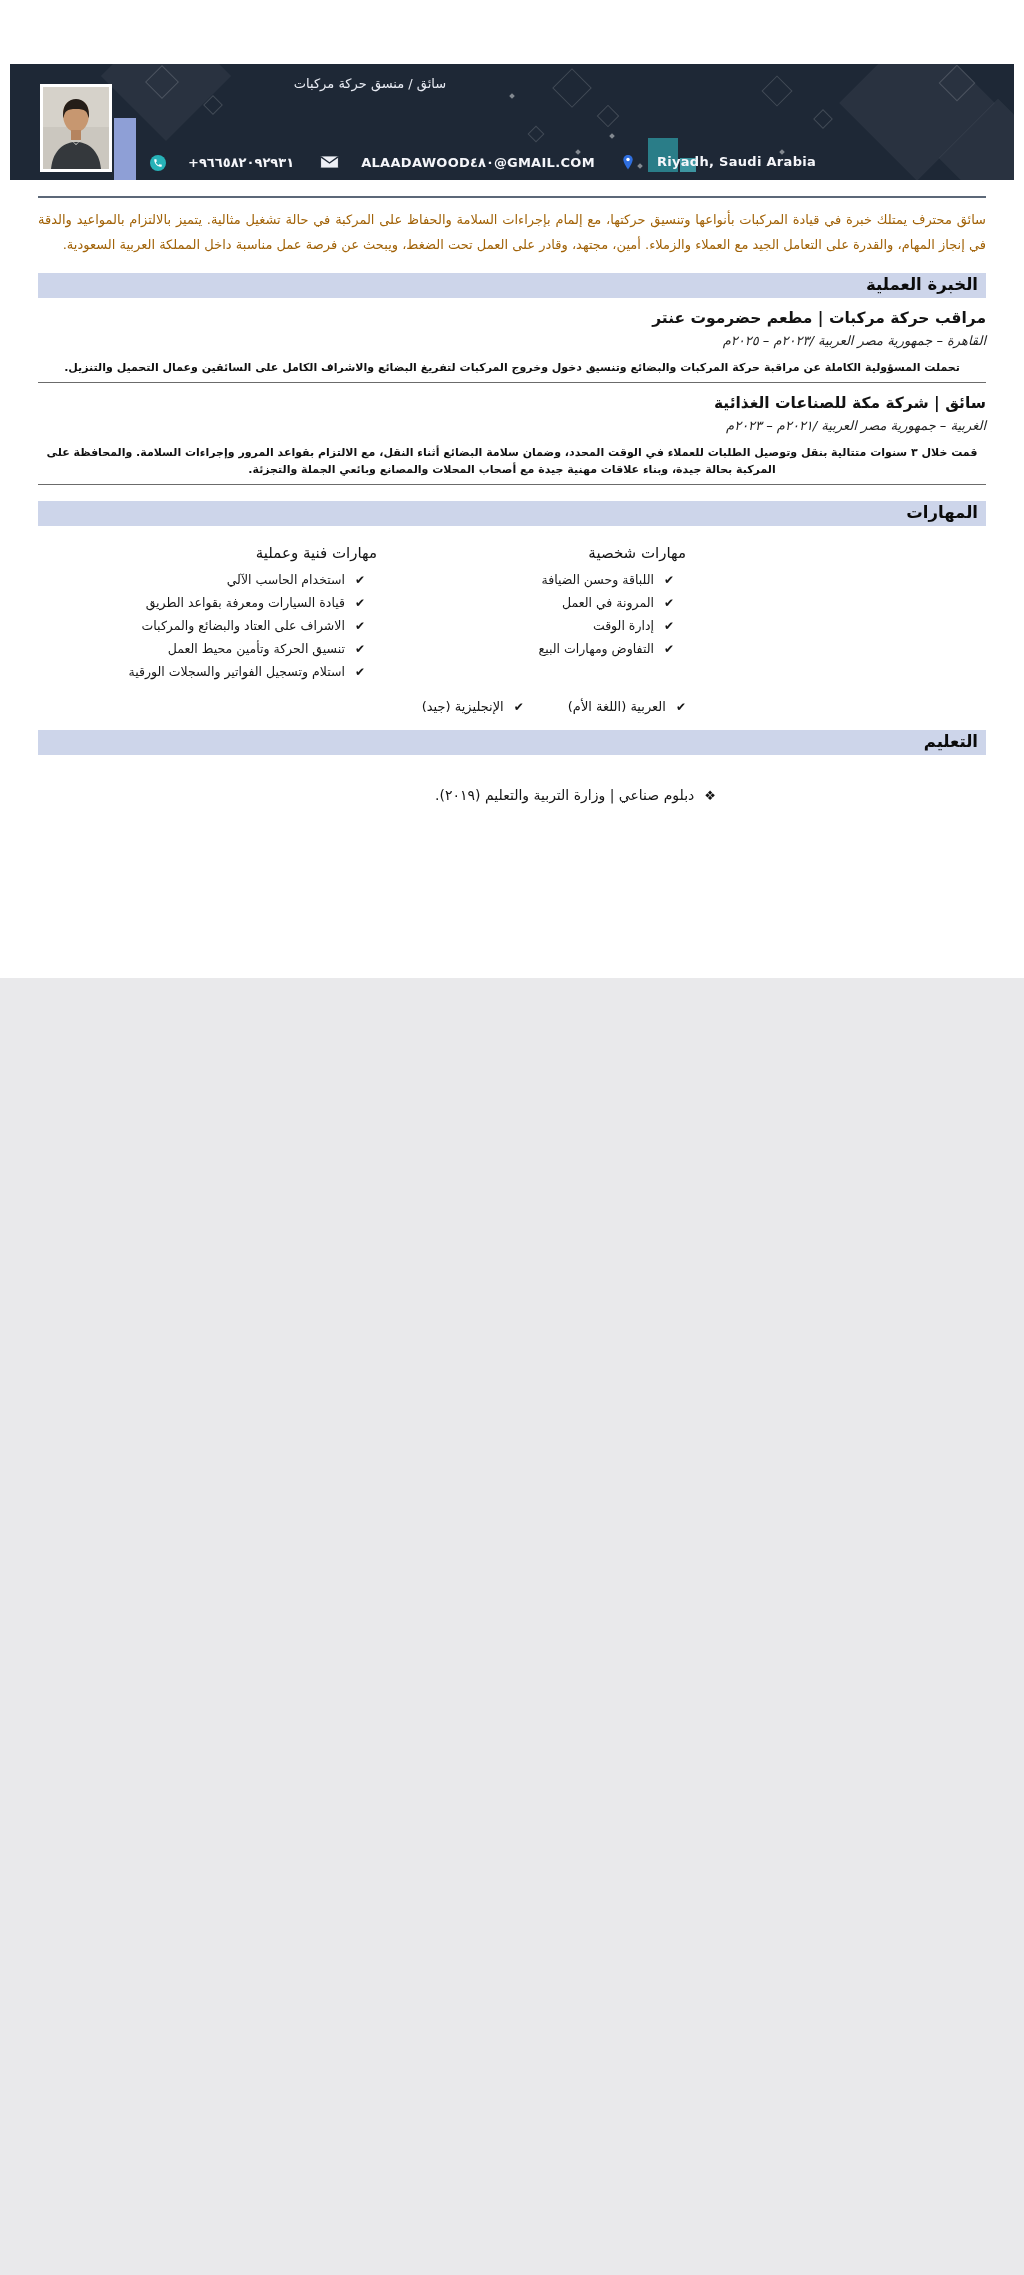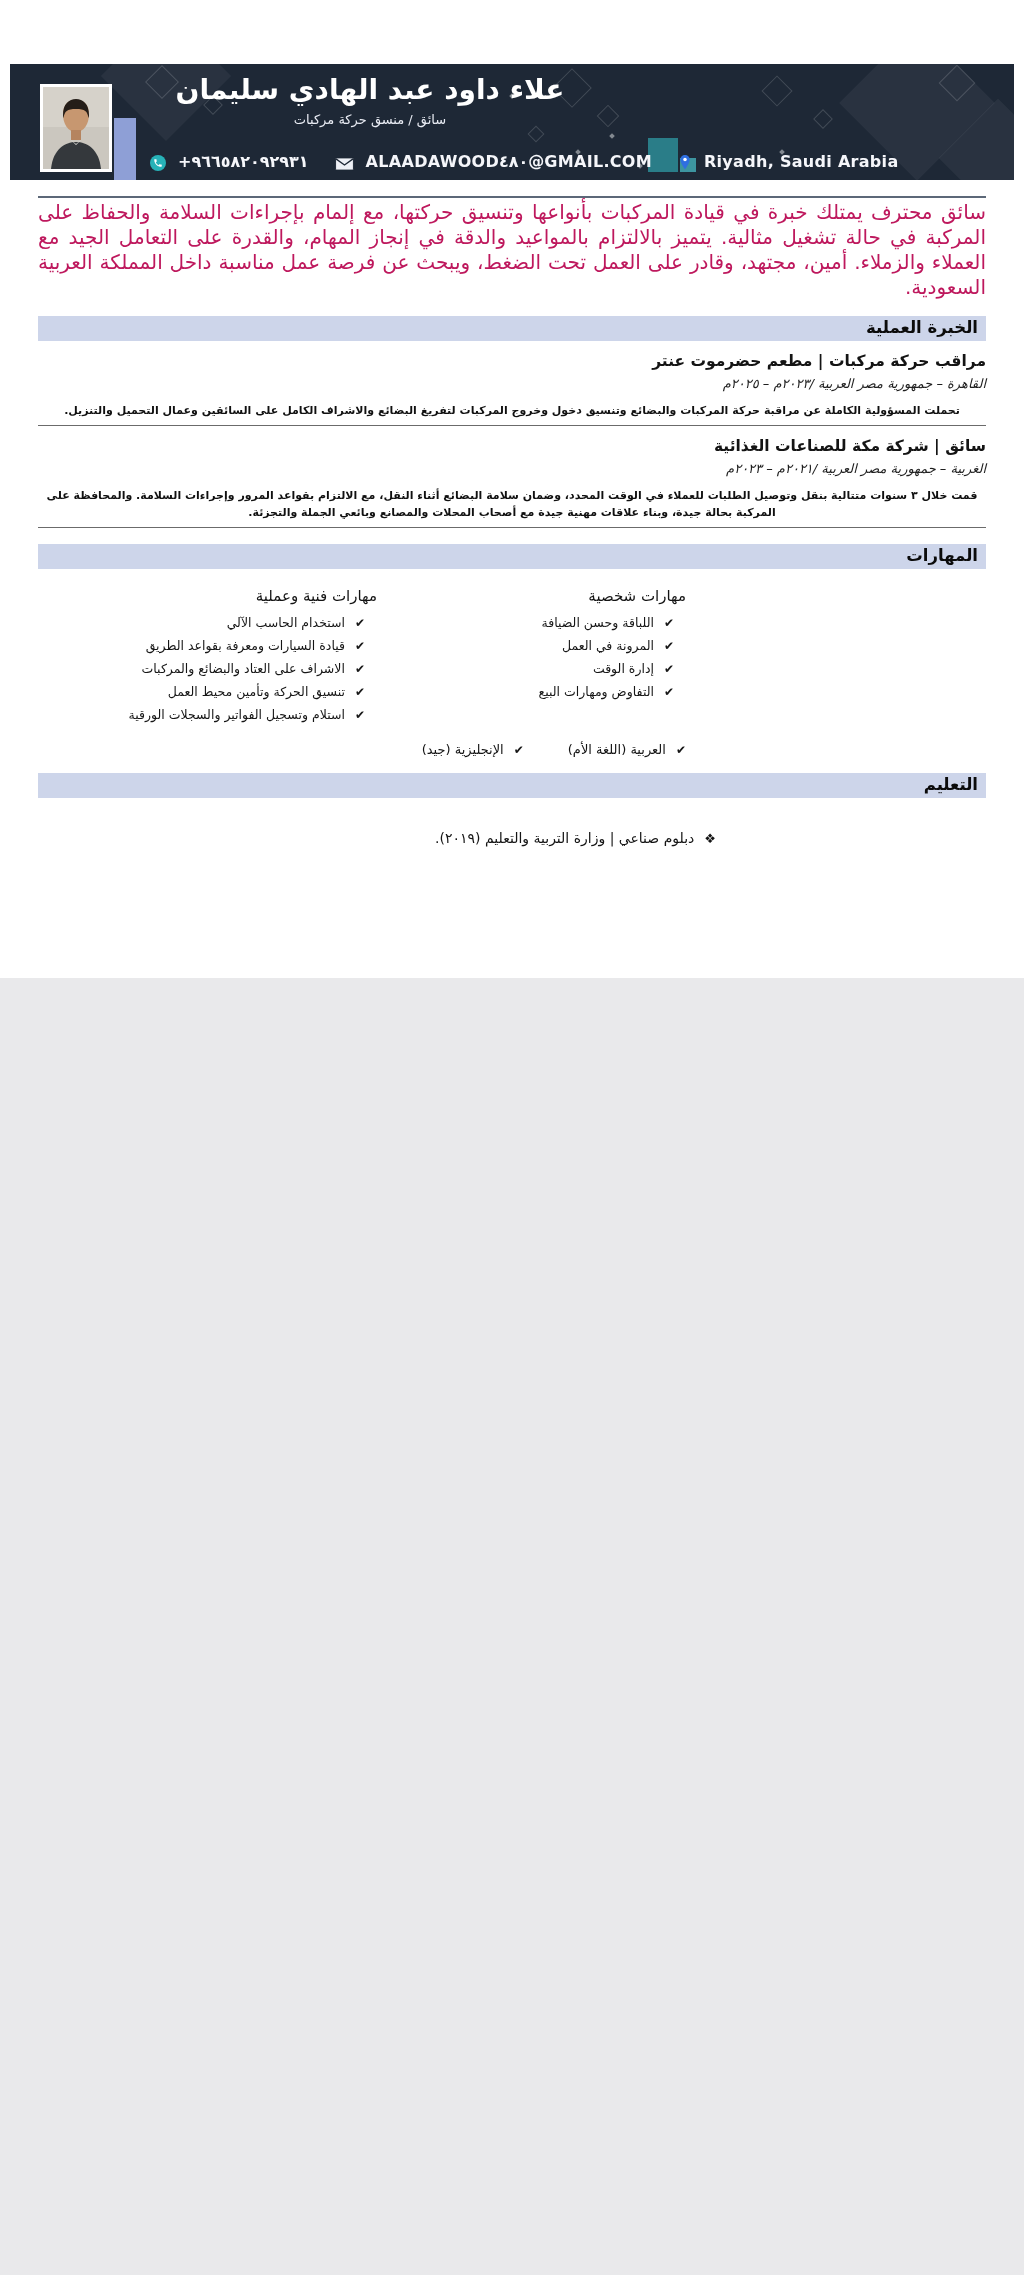--- a/index.html
+++ b/index.html
@@ -24,31 +24,31 @@
   .teal-1{position:absolute;left:638px;top:74px;width:30px;height:34px;background:#2a7d88;}
   .teal-2{position:absolute;left:670px;top:94px;width:16px;height:14px;background:#3d95a0;}
   .photo{
     position:absolute;left:30px;top:20px;width:72px;height:88px;
     border:3px solid #ffffff;box-sizing:border-box;background:#cbc7bf;z-index:3;overflow:hidden;
   }
   .name-block{position:absolute;left:150px;top:8px;width:420px;text-align:center;z-index:2;direction:rtl;}
   .name-block h1{margin:0;font-size:28px;line-height:36px;color:#ffffff;font-weight:bold;letter-spacing:.5px;}
   .subtitle{margin-top:4px;font-size:13px;color:#e9ecf4;}
   .contact{position:absolute;left:140px;bottom:9px;display:flex;gap:26px;align-items:center;z-index:2;}
-  .citem{display:flex;align-items:flex-end;gap:12px;direction:ltr;color:#f5f6fa;font-size:16px;font-weight:bold;letter-spacing:.3px;white-space:nowrap;}
+  .citem{display:flex;align-items:flex-start;gap:22px;direction:ltr;color:#f5f6fa;font-size:13px;font-weight:bold;letter-spacing:.3px;white-space:nowrap;}
   .ic-phone{width:16px;height:16px;border-radius:50%;background:#27b2b8;display:flex;align-items:center;justify-content:center;}
   .ic-phone svg{width:10px;height:10px;}
   .ic-mail svg{width:19px;height:14px;display:block;}
   .ic-pin svg{width:14px;height:17px;display:block;}
   
   .rule{margin:16px 38px 0 38px;border-top:2px solid #5c6878;}
   
   main{margin:0 38px;direction:rtl;color:#141414;}
   .summary{
-    margin:2px 0 0 0;font-size:20px;line-height:25px;color:#be185d;
+    margin:9px 0 0 0;font-size:13px;line-height:25px;color:#a16207;
     text-align:justify;text-align-last:right;
   }
   .secbar{
     margin-top:16px;background:#cdd5ea;color:#0b0b0b;
     font-size:16.5px;font-weight:bold;padding:2px 8px 4px 8px;
   }
   .job-role{margin:11px 0 0 0;font-size:15.5px;font-weight:bold;}
   .job-meta{margin:6px 0 0 0;font-size:13px;font-style:italic;color:#1f1f1f;}
   .job-desc{margin:11px 0 6px 0;font-size:11px;font-weight:600;line-height:17px;text-align:center;color:#101010;}
   .jobline{border:none;border-top:1px solid #6b6b6b;margin:4px 0 2px 0;}
@@ -101,21 +101,20 @@
         <rect width="66" height="40" fill="#d6d2ca"></rect>
         <path d="M33 13 c-9 0 -13 6 -13 14 c0 10 5 18 13 18 c8 0 13 -8 13 -18 c0 -8 -4 -14 -13 -14 z" fill="#c79770"></path>
         <path d="M20 28 c0 -11 6 -16 13 -16 c7 0 13 5 13 16 c0 2 -.6 3 -.6 3 c-1 -7 -3.4 -9 -12.4 -9 c-9 0 -11.4 2 -12.4 9 c0 0 -.6 -1 -.6 -3 z" fill="#241d18"></path>
         <rect x="28" y="43" width="10" height="10" fill="#b5845f"></rect>
         <path d="M8 82 c2 -20 14 -27 25 -27 c11 0 23 7 25 27 z" fill="#34383c"></path>
         <path d="M28 53 l5 5 l5 -5 l-5 4 z" fill="#e8e6e0"></path>
       </svg>
     </div>
 
     <div class="name-block">
-      <h1>علاء داود عبد الهادي سليمان</h1>
       <div class="subtitle">سائق / منسق حركة مركبات</div>
     </div>
 
     <div class="contact">
       <span class="citem">
         <span class="ic-phone">
           <svg viewBox="0 0 24 24">
               <path d="M6.6 10.8c1.4 2.8 3.8 5.1 6.6 6.6l2.2-2.2c.3-.3.7-.4 1-.2 1.1.4 2.3.6 3.6.6.6 0 1 .4 1 1V20c0 .6-.4 1-1 1C10.6 21 3 13.4 3 4c0-.6.4-1 1-1h3.5c.6 0 1 .4 1 1 0 1.2.2 2.4.6 3.6.1.3 0 .7-.2 1l-2.3 2.2z" fill="#ffffff"></path>
             </svg>
         </span>

